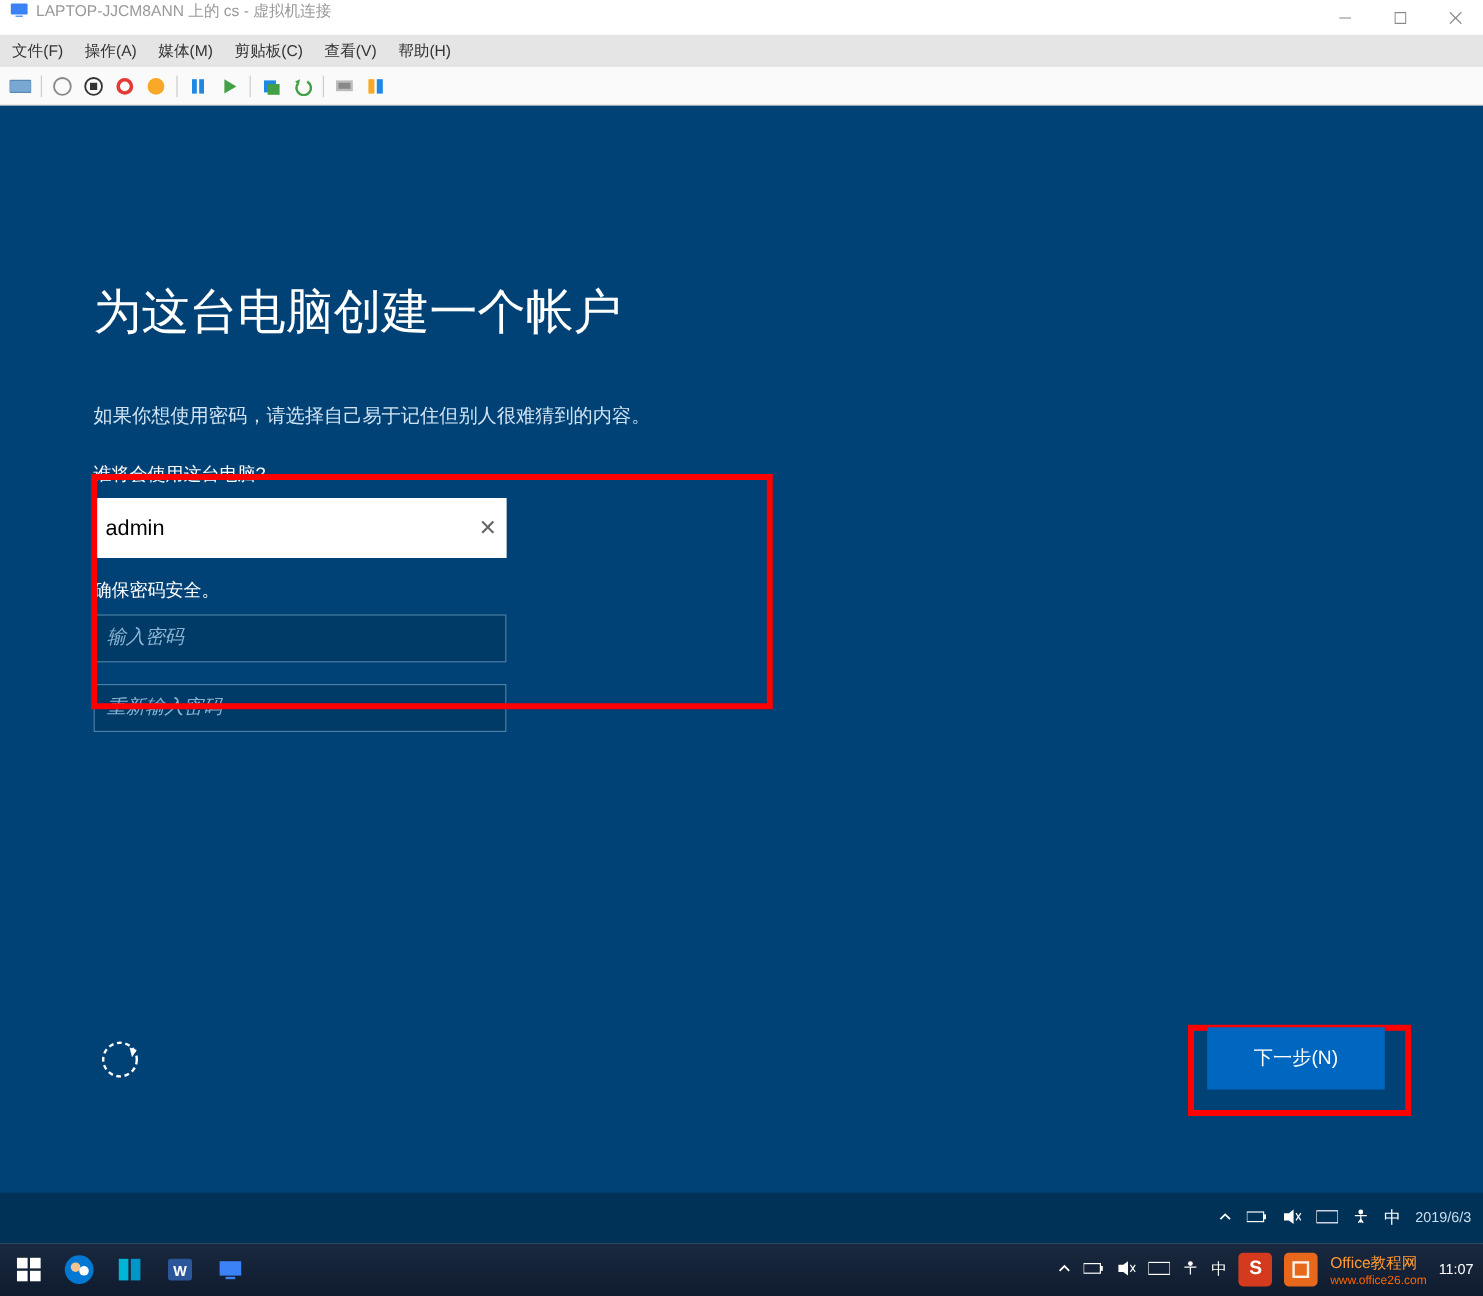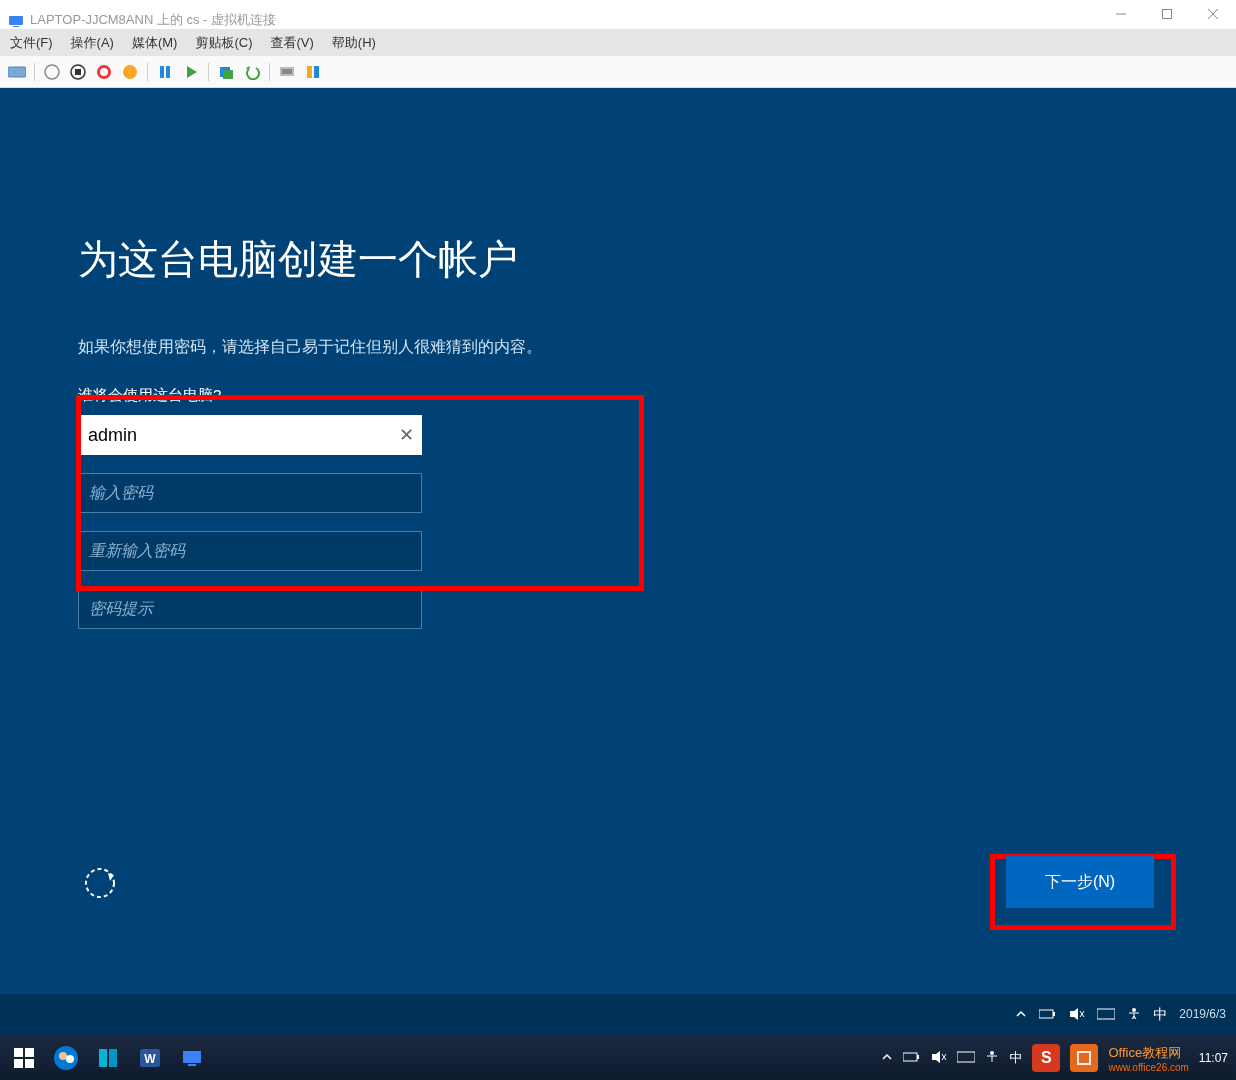--- a/index.html
+++ b/index.html
@@ -1,19 +1,19 @@
 <!DOCTYPE html>
 <html><head>
 <meta charset="utf-8">
 <style>
 * { box-sizing: border-box; margin: 0; padding: 0; }
 body { width: 1236px; height: 1080px; font-family: "Microsoft YaHei", "Segoe UI", sans-serif; overflow: hidden; background: #fff; }
 
 
-.titlebar { height: 30px; background: #fff; display: flex; align-items: flex-end; padding-left: 8px; border-bottom: 1px solid #e5e5e5; color: #999; font-size: 13px; }
+.titlebar { height: 30px; background: #fff; display: flex; align-items: flex-start; padding-left: 8px; border-bottom: 1px solid #e5e5e5; color: #999; font-size: 13px; }
 .titlebar .icon { width: 16px; height: 16px; margin-right: 6px; }
 .titlebar .spacer { flex: 1; }
 .winbtn { width: 46px; height: 30px; display: flex; align-items: center; justify-content: center; color: #888; }
 
 
 .menubar { height: 26px; display: flex; align-items: center; padding: 0 10px; gap: 18px; font-size: 13px; color: #333; background: #e5e5e5; }
 .menubar span { cursor: default; }
 
 
 .toolbar { height: 32px; display: flex; align-items: center; padding: 0 6px; gap: 4px; background: #fafafa; border-bottom: 1px solid #ddd; }
@@ -21,21 +21,21 @@
 .sep { width: 1px; height: 18px; background: #ccc; margin: 0 2px; }
 
 
 .vm { position: relative; height: 948px; background: #004275; color: #fff; }
 .oobe { position: absolute; left: 78px; top: 144px; right: 78px; }
 .oobe h1 { font-size: 40px; font-weight: 300; margin-bottom: 50px; }
 .oobe .subtitle { font-size: 16px; margin-bottom: 28px; color: #d0e4f5; }
 .oobe .label { font-size: 15px; margin-bottom: 10px; color: #fff; }
 
 .field-wrap { margin-bottom: 18px; }
-.txt-white { width: 344px; height: 40px; background: #fff; border: 2px solid #fff; padding: 0 34px 0 8px; font-size: 18px; color: #000; outline: none; position: relative; }
+.txt-white { width: 344px; height: 50px; background: #fff; border: 2px solid #fff; padding: 0 34px 0 8px; font-size: 18px; color: #000; outline: none; position: relative; }
 .txt-white-wrap { position: relative; width: 344px; }
 .clear-x { position: absolute; right: 8px; top: 50%; transform: translateY(-50%); font-size: 18px; color: #666; cursor: pointer; }
 
 .txt-dark { width: 344px; height: 40px; background: #003a66; border: 1px solid #4a7fa5; padding: 0 10px; font-size: 16px; color: #fff; outline: none; font-style: italic; }
 .txt-dark::placeholder { color: #8bb3d1; }
 
 .red-box1 { position: absolute; left: 76px; top: 307px; width: 568px; height: 196px; border: 5px solid #ff0000; pointer-events: none; }
 .red-box2 { position: absolute; right: 60px; bottom: 106px; width: 186px; height: 76px; border: 5px solid #ff0000; pointer-events: none; }
 
 .ease-icon { position: absolute; left: 82px; bottom: 135px; width: 36px; height: 36px; }
@@ -171,28 +171,26 @@
   <div class="oobe">
     <h1>为这台电脑创建一个帐户</h1>
     <div class="subtitle">如果你想使用密码，请选择自己易于记住但别人很难猜到的内容。</div>
     <div class="label">谁将会使用这台电脑?</div>
     <div class="field-wrap">
       <div class="txt-white-wrap">
         <input class="txt-white" value="admin" style="">
         <span class="clear-x">✕</span>
       </div>
     </div>
+    <div class="label">确保密码安全。</div>
     <div class="field-wrap">
       <input class="txt-dark" type="password" placeholder="输入密码" style="">
     </div>
     <div class="field-wrap">
       <input class="txt-dark" type="password" placeholder="重新输入密码" style="">
-    </div>
-    <div class="field-wrap">
-      <input class="txt-dark" placeholder="密码提示" style="">
     </div>
   </div>
 
   <div class="red-box1"></div>
   <div class="red-box2"></div>
 
   <div class="ease-icon">
     <svg width="36" height="36" viewBox="0 0 36 36">
         <circle cx="18" cy="18" r="14" fill="none" stroke="#fff" stroke-width="2" stroke-dasharray="4 3"></circle>
         <polygon points="26,8 32,10 28,16" fill="#fff"></polygon>

